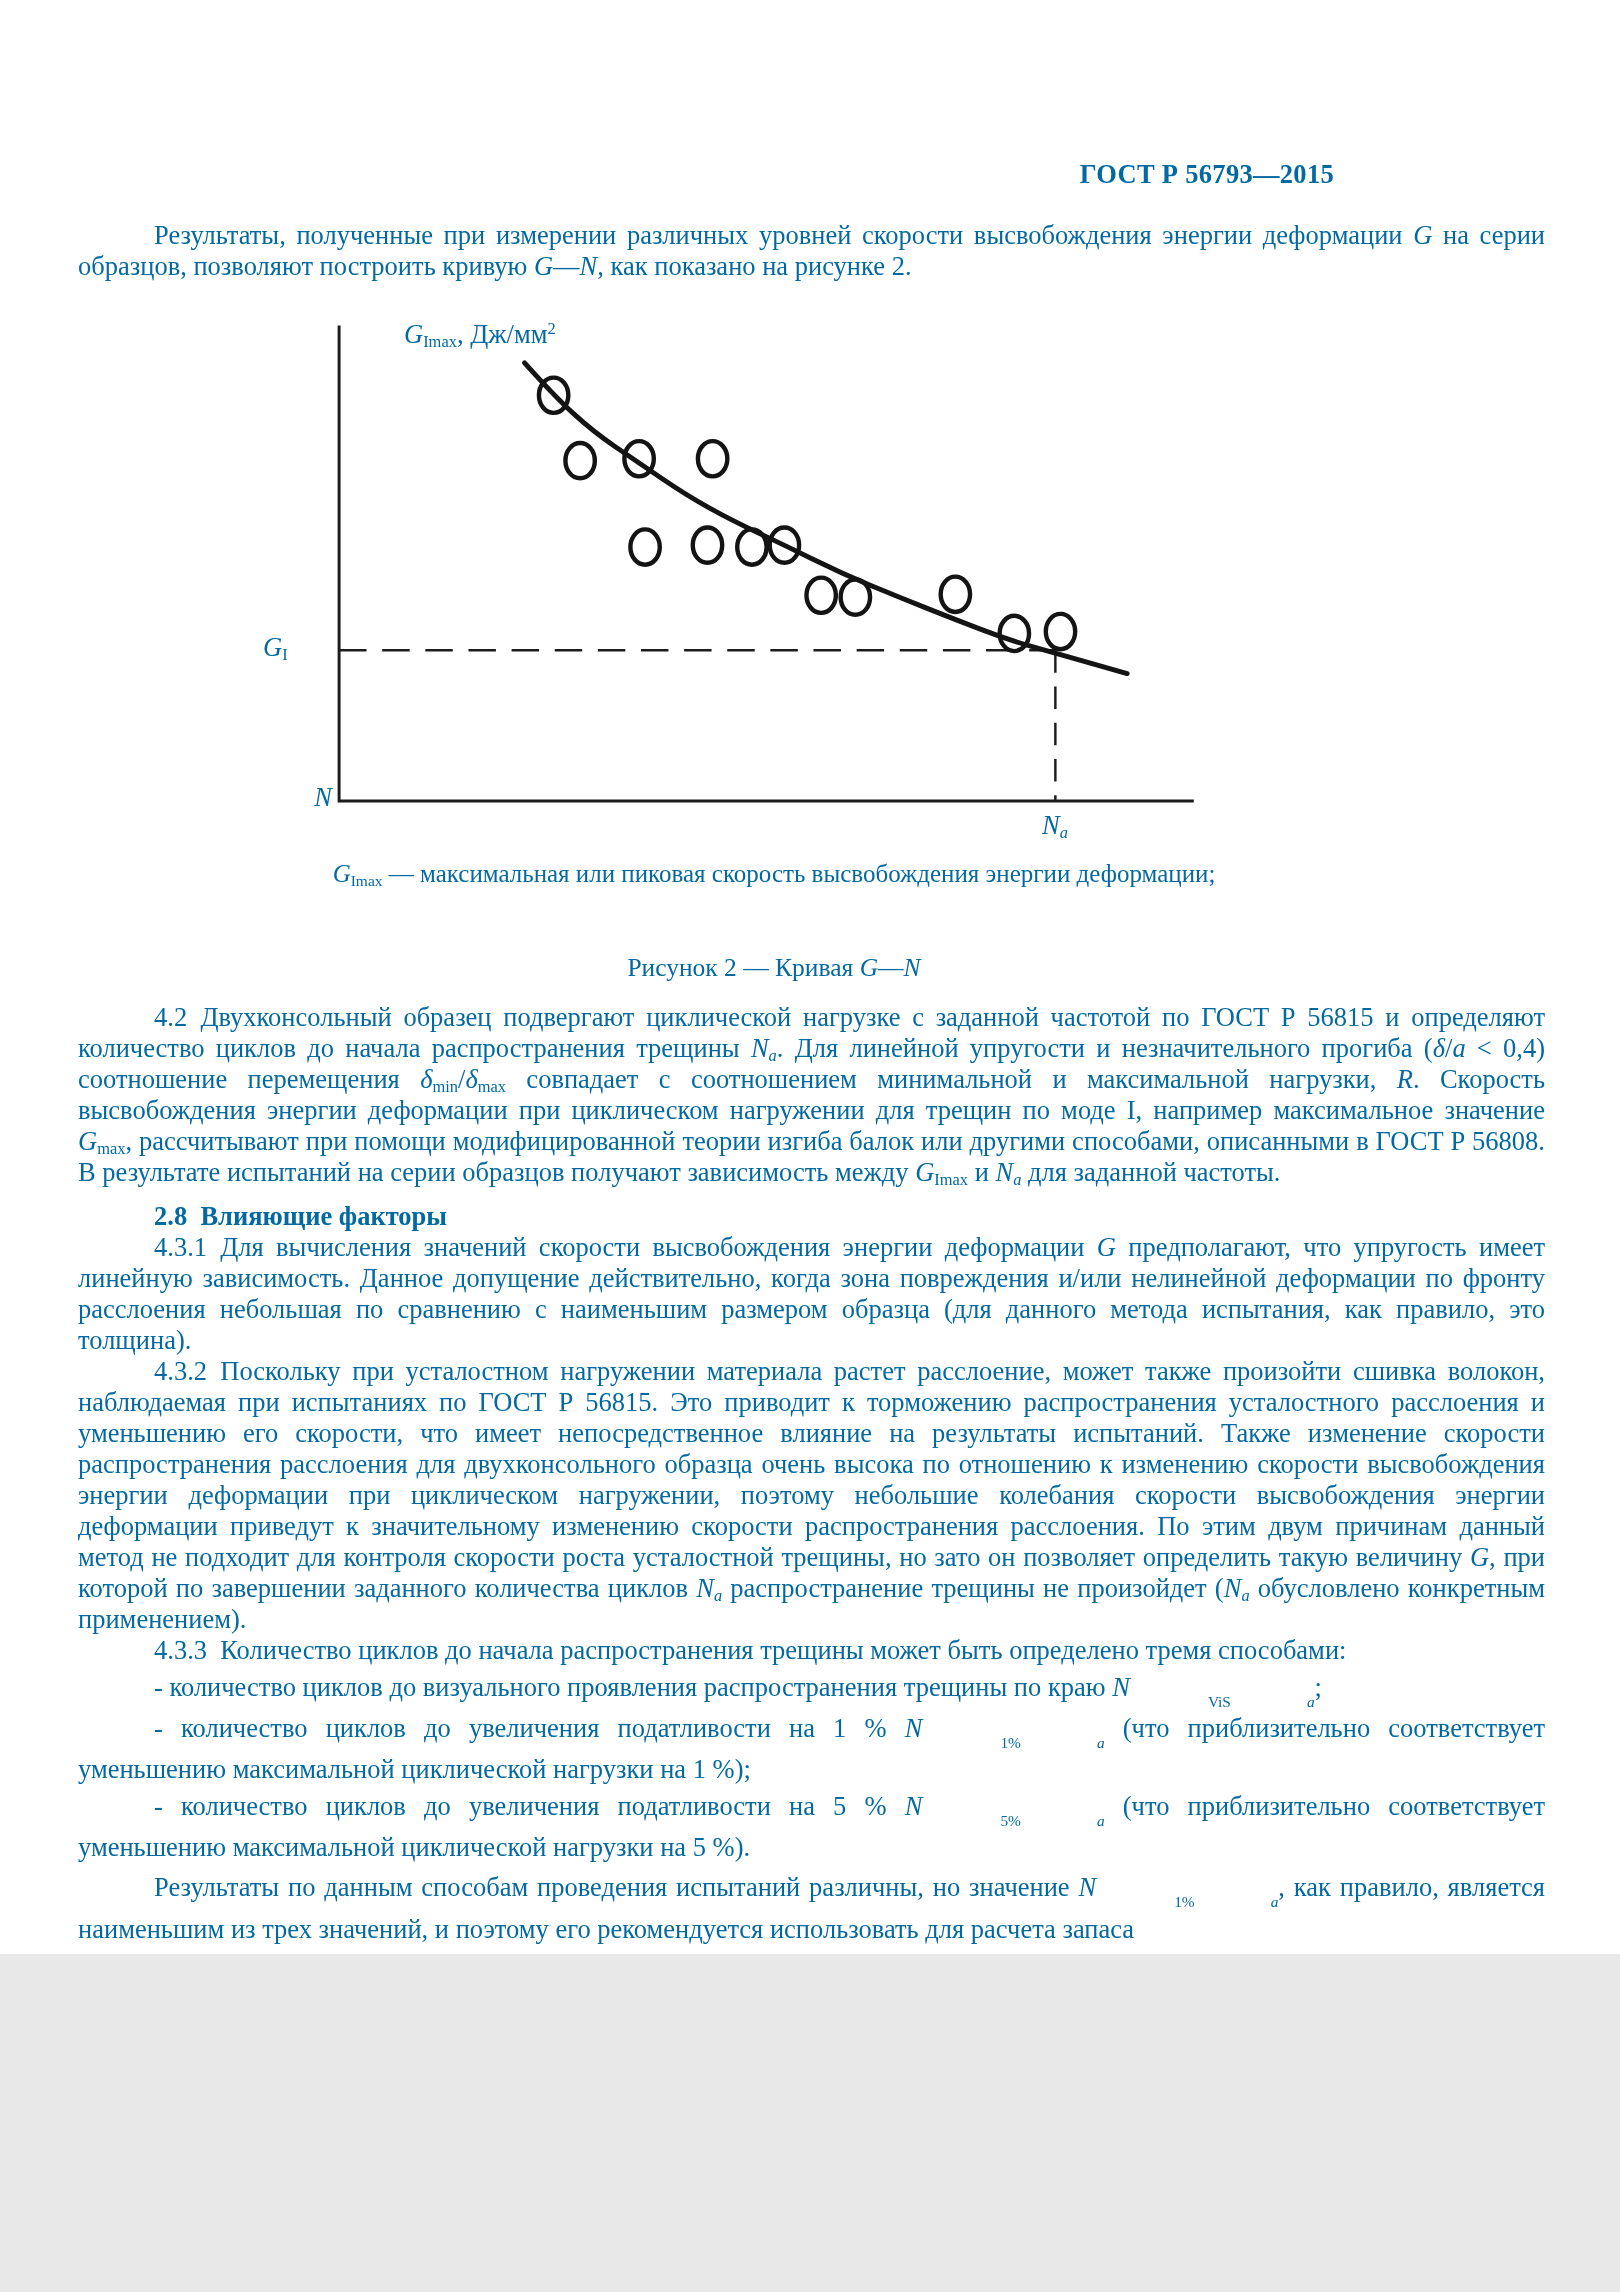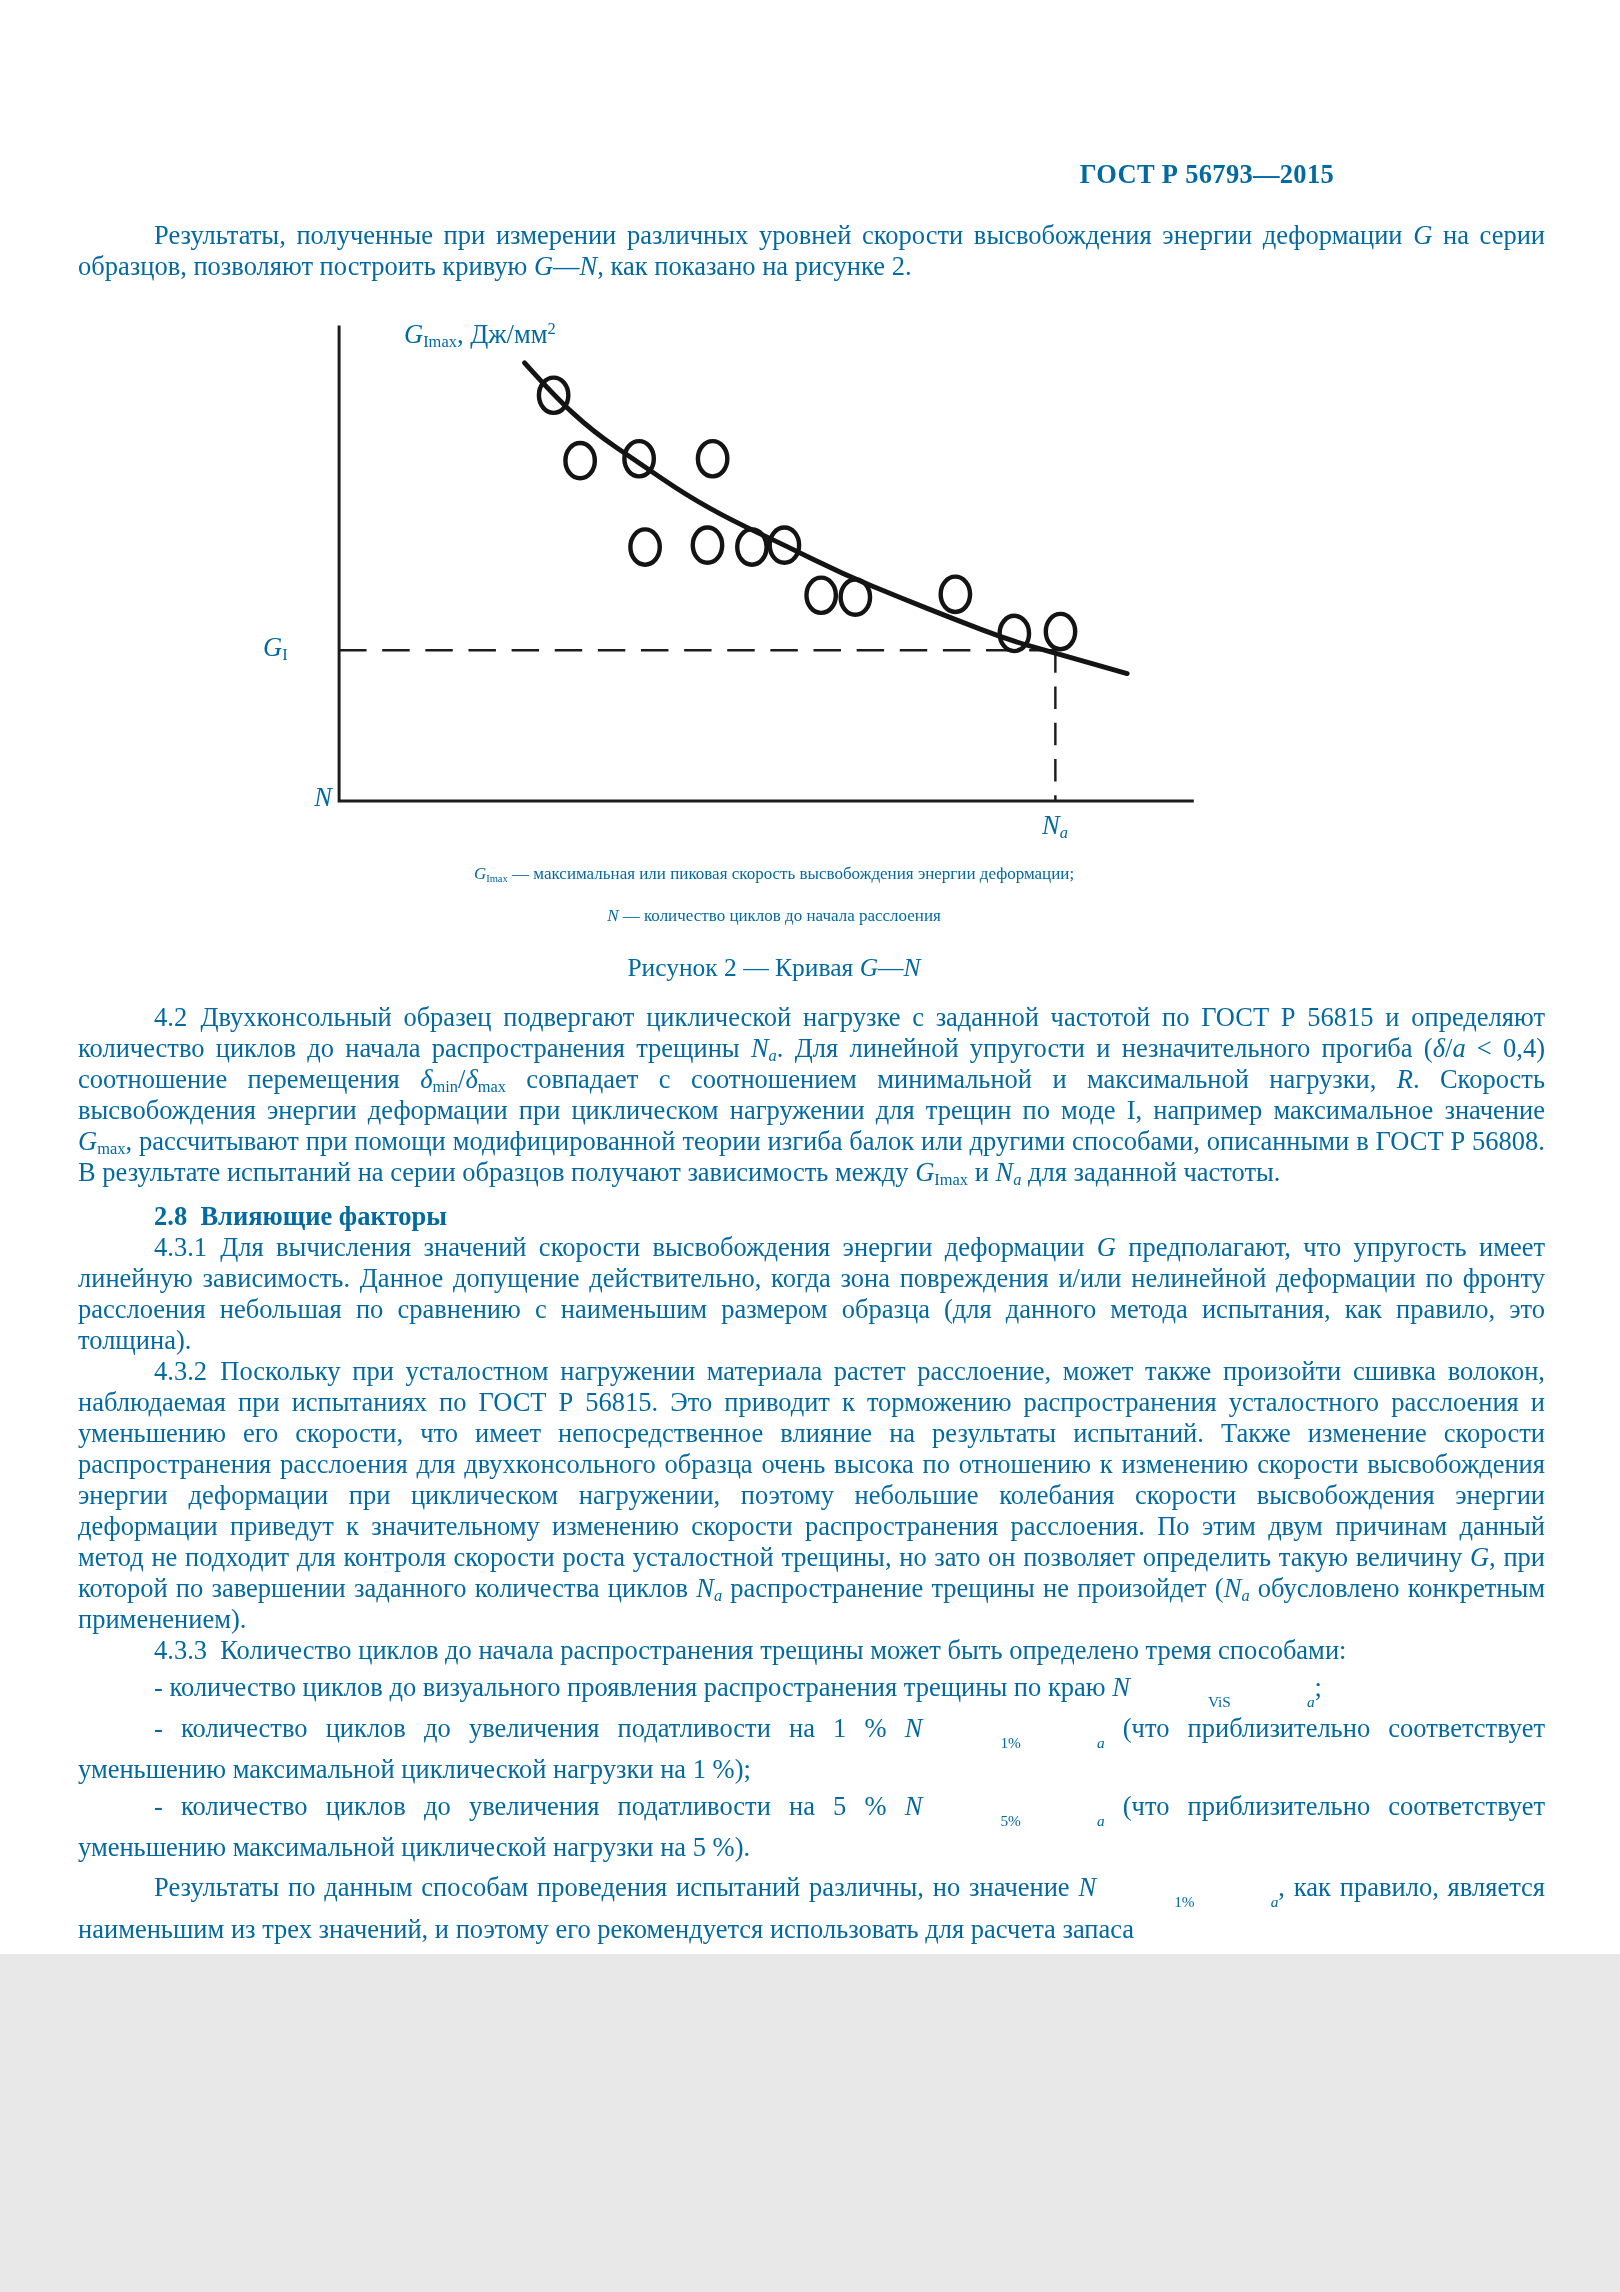--- a/index.html
+++ b/index.html
@@ -13,21 +13,21 @@
   .axis{stroke:#1c1c1c;stroke-width:3;fill:none;}
   .dashh{stroke:#1c1c1c;stroke-width:2.5;fill:none;stroke-dasharray:28 16;}
   .dashv{stroke:#1c1c1c;stroke-width:2.5;fill:none;stroke-dasharray:23 14;}
   .curve{stroke:#141414;stroke-width:5;fill:none;stroke-linecap:round;}
   .pt{stroke:#141414;stroke-width:4.5;fill:none;}
   .flabel{position:absolute;font-size:26.5px;line-height:29px;white-space:nowrap;}
   #ylab{left:110px;top:15.7px;}
   #gilab{left:-31px;top:329px;width:74px;text-align:left;}
   #norig{left:-35px;top:479px;width:73px;text-align:right;}
   #nalab{left:722px;top:507px;width:78px;text-align:center;}
-  .cap{position:absolute;left:78px;width:1392px;text-align:center;font-size:17px;line-height:25.5px;}
+  .cap{position:absolute;left:78px;width:1392px;text-align:center;font-size:25px;line-height:25.5px;}
   #cap1{top:861px;}
   #cap2{top:903px;}
   #figtitle{top:955px;font-size:25.5px;}
   .main{position:absolute;left:78px;top:1002px;width:1467px;}
   .main p{margin:0;text-indent:76px;}
   .main p.h43{font-weight:bold;margin-top:12.7px;}
   .main p.fline{line-height:37px;}
   .main p.gap{margin-top:2.9px;}
   .pageno{position:absolute;top:2074px;right:285px;font-size:26.5px;}
   .it{font-style:italic;}
@@ -70,21 +70,20 @@
         </g>
       <path class="axis" d="M 46 22 L 46 507 L 918 507"></path>
     </svg>
     <div class="flabel" id="ylab"><span class="it">G</span><sub class="s8">Imax</sub>, Дж/мм<sup class="s8">2</sup></div>
     <div class="flabel" id="gilab"><span class="it">G</span><sub class="s8">I</sub></div>
     <div class="flabel" id="norig"><span class="it">N</span></div>
     <div class="flabel" id="nalab"><span class="it">N</span><sub class="s8 it">a</sub></div>
   </div>
 
   <div class="cap" id="cap1"><span class="it">G</span><sub class="s8">Imax</sub> — максимальная или пиковая скорость высвобождения энергии деформации;</div>
-  <div class="cap" id="cap2"><span class="it">N</span> — количество циклов до начала расслоения</div>
   <div class="cap" id="figtitle">Рисунок 2 — Кривая <span class="it">G</span>—<span class="it">N</span></div>
 
   <div class="main bodytext">
     <p>4.2 Двухконсольный образец подвергают циклической нагрузке с заданной частотой по ГОСТ Р 56815 и определяют количество циклов до начала распространения трещины <span class="it">N</span><sub class="s8 it">a</sub>. Для линейной упругости и незначительного прогиба (<span class="it">δ</span>/<span class="it">a</span> &lt; 0,4) соотношение перемещения <span class="it">δ</span><sub class="s8">min</sub>/<span class="it">δ</span><sub class="s8">max</sub> совпадает с соотношением минимальной и максимальной нагрузки, <span class="it">R</span>. Скорость высвобождения энергии деформации при циклическом нагружении для трещин по моде I, например максимальное значение <span class="it">G</span><sub class="s8">max</sub>, рассчитывают при помощи модифицированной теории изгиба балок или другими способами, описанными в ГОСТ Р 56808. В результате испытаний на серии образцов получают зависимость между <span class="it">G</span><sub class="s8">Imax</sub> и <span class="it">N</span><sub class="s8 it">a</sub> для заданной частоты.</p>
     <p class="h43">2.8 Влияющие факторы</p>
     <p>4.3.1 Для вычисления значений скорости высвобождения энергии деформации <span class="it">G</span> предполагают, что упругость имеет линейную зависимость. Данное допущение действительно, когда зона повреждения и/или нелинейной деформации по фронту расслоения небольшая по сравнению с наименьшим размером образца (для данного метода испытания, как правило, это толщина).</p>
     <p>4.3.2 Поскольку при усталостном нагружении материала растет расслоение, может также произойти сшивка волокон, наблюдаемая при испытаниях по ГОСТ Р 56815. Это приводит к торможению распространения усталостного расслоения и уменьшению его скорости, что имеет непосредственное влияние на результаты испытаний. Также изменение скорости распространения расслоения для двухконсольного образца очень высока по отношению к изменению скорости высвобождения энергии деформации при циклическом нагружении, поэтому небольшие колебания скорости высвобождения энергии деформации приведут к значительному изменению скорости распространения расслоения. По этим двум причинам данный метод не подходит для контроля скорости роста усталостной трещины, но зато он позволяет определить такую величину <span class="it">G</span>, при которой по завершении заданного количества циклов <span class="it">N</span><sub class="s8 it">a</sub> распространение трещины не произойдет (<span class="it">N</span><sub class="s8 it">a</sub> обусловлено конкретным применением).</p>
     <p>4.3.3 Количество циклов до начала распространения трещины может быть определено тремя способами:</p>
     <p class="fline gap">- количество циклов до визуального проявления распространения трещины по краю <span class="it">N</span><span class="ss">
           <span class="up">ViS</span>

